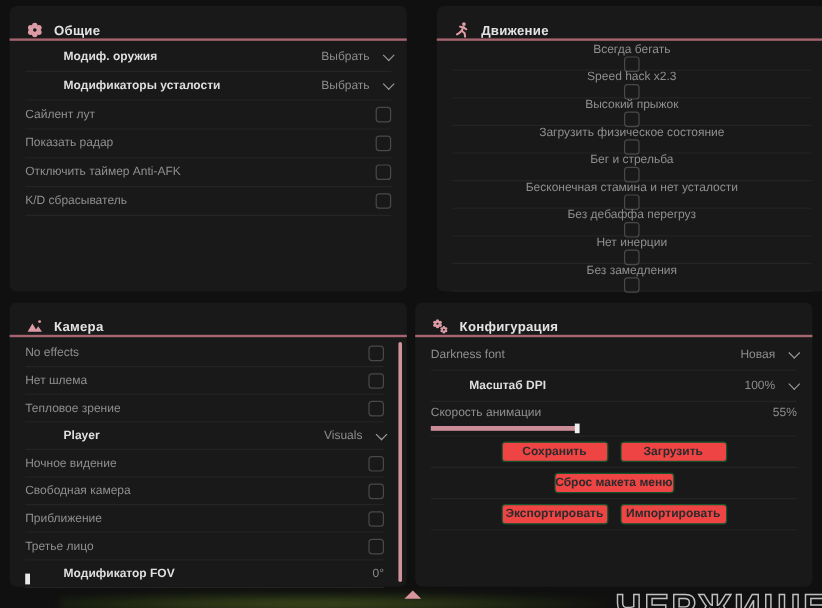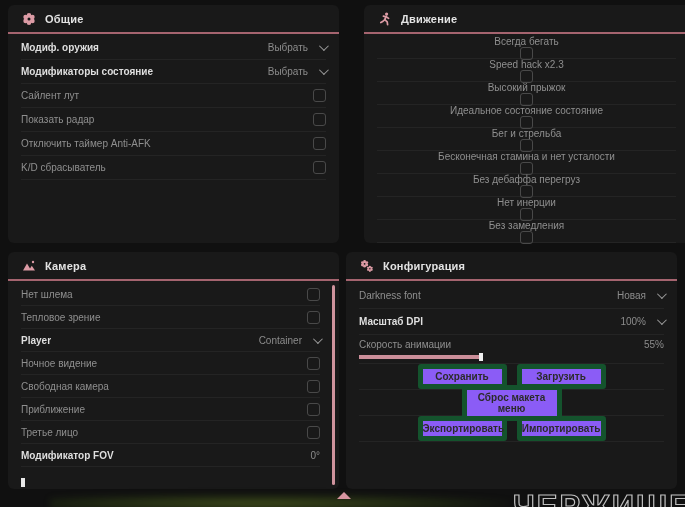--- a/index.html
+++ b/index.html
@@ -11,39 +11,39 @@
   }
   .panel{
     position:absolute;background:#191919;border-radius:6px;
   }
   #panel-general {left:8px;  top:5px;   width:331px;height:238px;}
   #panel-movement{left:364px;top:5px;   width:331px;height:238px;}
   #panel-camera  {left:8px;  top:252px; width:331px;height:237px;}
   #panel-config  {left:346px;top:252px; width:331px;height:237px;}
 
   .panel-header{
-    height:27px;display:flex;align-items:center;gap:9px;
+    height:27px;display:flex;align-items:flex-end;gap:9px;
     padding:0 14px;border-bottom:2px solid #a5646f;
   }
   .panel-title{font-size:11px;font-weight:bold;color:#e3e3e3;letter-spacing:.2px;}
   .hicon{width:14px;height:14px;flex:0 0 auto;display:block;}
 
   .rows{padding-top:2px;}
   .row{
     display:flex;align-items:center;justify-content:space-between;
     margin:0 13px;border-bottom:1px solid #242424;
   }
   #panel-general .row{height:23px;}
   #panel-movement .row{height:22px;flex-direction:column;}
   #panel-camera .row{height:22px;}
   #panel-config .row{height:25px;}
   #panel-config .row.slider-row{height:19px;border-bottom:none;gap:48px;}
 
   .lbl{font-size:10px;color:#8f8f8f;white-space:nowrap;}
-  .lbl.bright{color:#dfdfdf;font-weight:600;}
+  .lbl.bright{color:#dfdfdf;font-weight:600;margin-left:32px;}
 
   .checkbox{
     width:11px;height:11px;border:1px solid #494949;border-radius:3px;
     flex:0 0 auto;background:transparent;
   }
   .panel-scroll .row{margin-right:19px;}
 
   .dd{display:flex;align-items:center;gap:11px;cursor:default;}
   .ddv{font-size:10px;color:#8c8c8c;white-space:nowrap;padding-left:40px;}
   .chev{
@@ -59,21 +59,21 @@
   .slider-track{position:relative;height:4px;margin:1px 13px 4px 13px;}
   .slider-fill{position:absolute;left:0;top:0;height:4px;width:40%;background:#cb8e99;}
   .slider-handle{position:absolute;left:calc(40% - 2px);top:-2px;width:4px;height:8px;background:#efefef;}
   .sep{border-bottom:1px solid #242424;margin:2px 13px 0 13px;}
 
   .btn-row{
     display:flex;justify-content:center;align-items:center;gap:10px;
     height:25px;margin:0 13px;border-bottom:1px solid #242424;
   }
   .btn{
-    width:89px;padding:2px 0;background:#8b5cf6;border:5px solid #14532d;
+    width:89px;padding:2px 0;background:#ef4444;border:1px solid #14532d;
     border-radius:3px;color:#2b2b2b;font-size:10px;font-weight:600;
     font-family:"Liberation Sans", sans-serif;cursor:pointer;line-height:11px;
   }
 
   .fov-handle{position:absolute;left:13px;bottom:2px;width:4px;height:9px;background:#e9e9e9;}
 
   .scroll-triangle{
     position:absolute;left:337px;top:492px;width:0;height:0;
     border-left:7px solid transparent;border-right:7px solid transparent;
     border-bottom:7px solid #d795a0;
@@ -112,21 +112,21 @@
   </div>
   <div class="rows">
     <div class="row">
       <span class="lbl bright">Модиф. оружия</span>
       <span class="dd">
         <span class="ddv">Выбрать</span>
         <span class="chev"></span>
       </span>
     </div>
     <div class="row">
-      <span class="lbl bright">Модификаторы состояние</span>
+      <span class="lbl bright">Модификаторы усталости</span>
       <span class="dd">
         <span class="ddv">Выбрать</span>
         <span class="chev"></span>
       </span>
     </div>
     <div class="row">
       <span class="lbl">Сайлент лут</span>
       <span class="checkbox"></span>
     </div>
     <div class="row">
@@ -165,21 +165,21 @@
     </div>
     <div class="row">
       <span class="lbl">Speed hack x2.3</span>
       <span class="checkbox"></span>
     </div>
     <div class="row">
       <span class="lbl">Высокий прыжок</span>
       <span class="checkbox"></span>
     </div>
     <div class="row">
-      <span class="lbl">Идеальное состояние состояние</span>
+      <span class="lbl">Загрузить физическое состояние</span>
       <span class="checkbox"></span>
     </div>
     <div class="row">
       <span class="lbl">Бег и стрельба</span>
       <span class="checkbox"></span>
     </div>
     <div class="row">
       <span class="lbl">Бесконечная стамина и нет усталости</span>
       <span class="checkbox"></span>
     </div>
@@ -202,31 +202,35 @@
 <div class="panel panel-scroll" id="panel-camera">
   <div class="panel-header">
     <svg class="hicon" viewBox="0 0 14 14">
       <path d="M1 11.5 L5 4.5 L8 9.5 L9.8 6.8 L13 11.5 Z" fill="#dc9ba5"></path>
       <circle cx="11" cy="3" r="1.2" fill="#dc9ba5"></circle>
     </svg>
     <span class="panel-title">Камера</span>
   </div>
   <div class="rows">
     <div class="row">
+      <span class="lbl">No effects</span>
+      <span class="checkbox"></span>
+    </div>
+    <div class="row">
       <span class="lbl">Нет шлема</span>
       <span class="checkbox"></span>
     </div>
     <div class="row">
       <span class="lbl">Тепловое зрение</span>
       <span class="checkbox"></span>
     </div>
     <div class="row">
       <span class="lbl bright">Player</span>
       <span class="dd">
-        <span class="ddv">Container</span>
+        <span class="ddv">Visuals</span>
         <span class="chev"></span>
       </span>
     </div>
     <div class="row">
       <span class="lbl">Ночное видение</span>
       <span class="checkbox"></span>
     </div>
     <div class="row">
       <span class="lbl">Свободная камера</span>
       <span class="checkbox"></span>

